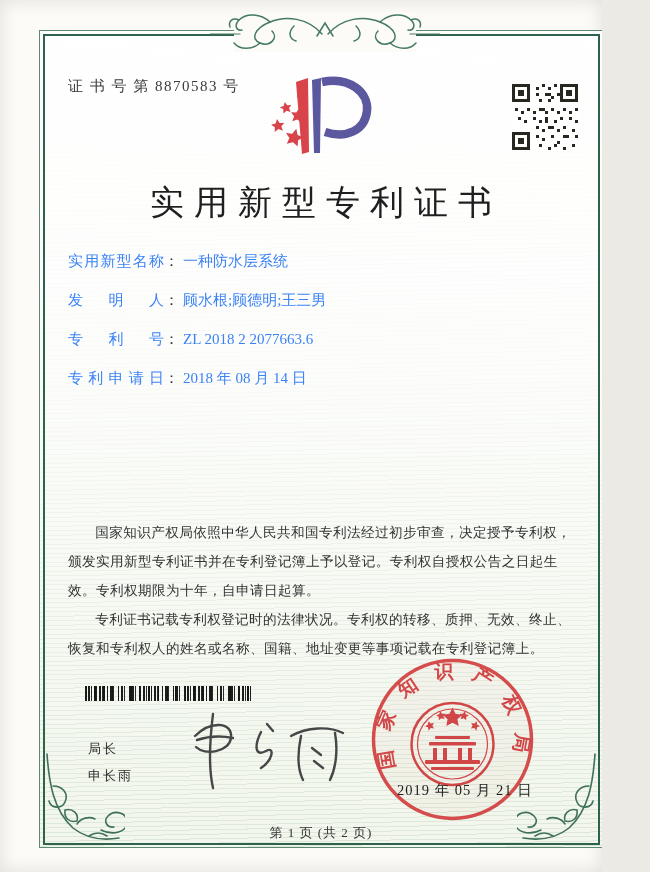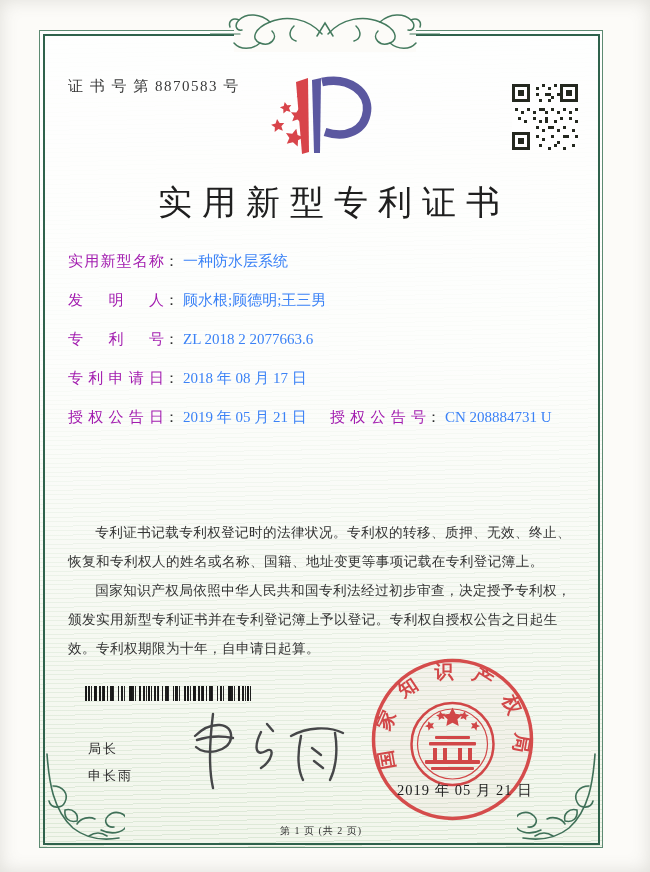--- a/index.html
+++ b/index.html
@@ -1,50 +1,50 @@
 <!DOCTYPE html>
 <html><head>
 <meta charset="utf-8">
 <style>
   html,body{margin:0;padding:0;background:#eceae5;}
-  .page{position:relative;width:650px;height:872px;background:#fcfbf8;overflow:hidden;
+  .page{position:relative;width:602px;height:872px;background:#fcfbf8;overflow:hidden;
         font-family:"Liberation Serif","DejaVu Serif",serif;color:#2e2e2e;
         box-shadow:inset 0 0 18px rgba(90,90,80,.18);}
   
   .frame{position:absolute;left:39px;top:30px;width:562px;height:816px;
          border:1.5px solid #5d8a72;z-index:1;
          background:
            linear-gradient(180deg,rgba(255,255,255,.96) 0%,rgba(255,255,255,.85) 40%,rgba(255,255,255,.35) 72%,rgba(255,255,255,0) 100%),
            repeating-linear-gradient(179deg,#dcE8d6 0 1px,#f2f6ec 1px 4.5px);}
   .frame::before{content:"";position:absolute;inset:2.5px;border:2px solid #2f624c;}
   .orn{position:absolute;z-index:2;}
   .cert-no{position:absolute;left:68px;top:77px;font-size:15px;letter-spacing:1.5px;color:#3a3a3a;z-index:3;}
   .logo{position:absolute;left:250px;top:70px;z-index:3;}
   .qr{position:absolute;left:512px;top:84px;z-index:3;}
-  .title{position:absolute;left:48px;top:180px;width:562px;text-align:center;
+  .title{position:absolute;left:40px;top:180px;width:562px;text-align:center;
          font-size:34px;letter-spacing:10px;padding-left:10px;box-sizing:border-box;
          color:#1f1f1f;z-index:3;font-weight:500;}
   .fields{position:absolute;left:68px;top:252px;width:520px;z-index:3;font-size:15px;}
   .field-row{position:relative;height:39px;}
-  .f-label{display:inline-block;width:96px;text-align:justify;text-align-last:justify;color:#a21caf;}
+  .f-label{display:inline-block;width:96px;text-align:justify;text-align-last:justify;color:#3b82f6;}
   .f-colon{margin:0 4px 0 0;}
   .f-value{color:#3b82f6;}
   .pair2{position:absolute;left:262px;top:0;}
   .body-text{position:absolute;left:68px;top:518px;width:516px;z-index:3;
              font-size:13.6px;line-height:29px;color:#333;letter-spacing:.4px;}
   .body-text p{margin:0;text-indent:2em;}
   .barcode{position:absolute;left:85px;top:686px;width:168px;height:15px;z-index:3;
     background-image:
       repeating-linear-gradient(90deg,#1d1d1d 0 1px,transparent 1px 3px,#1d1d1d 3px 5px,transparent 5px 6px,#2a2a2a 6px 7px,transparent 7px 11px),
       repeating-linear-gradient(90deg,#161616 0 2px,transparent 2px 9px);}
   .signer{position:absolute;left:88px;top:735px;z-index:3;font-size:13px;line-height:27px;letter-spacing:2px;color:#2c2c2c;}
   .signature{position:absolute;left:183px;top:700px;z-index:4;}
   .seal{position:absolute;left:365px;top:652px;z-index:3;opacity:.93;}
   .seal-date{position:absolute;left:397px;top:781px;z-index:4;font-size:14.5px;color:#1e1e1e;letter-spacing:1px;}
-  .footer{position:absolute;left:40px;top:824px;width:562px;text-align:center;z-index:3;font-size:10px;color:#333;letter-spacing:1px;}
+  .footer{position:absolute;left:40px;top:824px;width:562px;text-align:center;z-index:3;font-size:13px;color:#333;letter-spacing:1px;}
 </style>
 </head>
 <body>
 
 <div class="page">
 
   <div class="frame"></div>
 
   <svg class="orn" style="left:210px;top:10px;" width="230" height="44" viewBox="0 0 230 44">
     <rect x="24" y="2" width="182" height="40" fill="#fcfbf8"></rect>
@@ -178,33 +178,27 @@
     <div class="field-row">
       <span class="f-label">实用新型名称</span><span class="f-colon">：</span><span class="f-value">一种防水层系统</span>
     </div>
     <div class="field-row">
       <span class="f-label">发明人</span><span class="f-colon">：</span><span class="f-value">顾水根;顾德明;王三男</span>
     </div>
     <div class="field-row">
       <span class="f-label">专利号</span><span class="f-colon">：</span><span class="f-value">ZL 2018 2 2077663.6</span>
     </div>
     <div class="field-row">
-      <span class="f-label">专利申请日</span><span class="f-colon">：</span><span class="f-value">2018 年 08 月 17 日</span>
-    </div>
-    <div class="field-row">
-      <span class="f-label">授权公告日</span><span class="f-colon">：</span><span class="f-value">2019 年 05 月 21 日</span>
-      <span class="pair2">
-        <span class="f-label">授权公告号</span><span class="f-colon">：</span><span class="f-value">CN 208884731 U</span>
-      </span>
+      <span class="f-label">专利申请日</span><span class="f-colon">：</span><span class="f-value">2018 年 08 月 14 日</span>
     </div>
   </div>
 
   <div class="body-text">
+    <p>国家知识产权局依照中华人民共和国专利法经过初步审查，决定授予专利权，颁发实用新型专利证书并在专利登记簿上予以登记。专利权自授权公告之日起生效。专利权期限为十年，自申请日起算。</p>
     <p>专利证书记载专利权登记时的法律状况。专利权的转移、质押、无效、终止、恢复和专利权人的姓名或名称、国籍、地址变更等事项记载在专利登记簿上。</p>
-    <p>国家知识产权局依照中华人民共和国专利法经过初步审查，决定授予专利权，颁发实用新型专利证书并在专利登记簿上予以登记。专利权自授权公告之日起生效。专利权期限为十年，自申请日起算。</p>
   </div>
 
   <div class="barcode"></div>
 
   <div class="signer">
     <div>局长</div>
     <div>申长雨</div>
   </div>
 
   <svg class="signature" width="170" height="92" viewBox="0 0 170 92">

